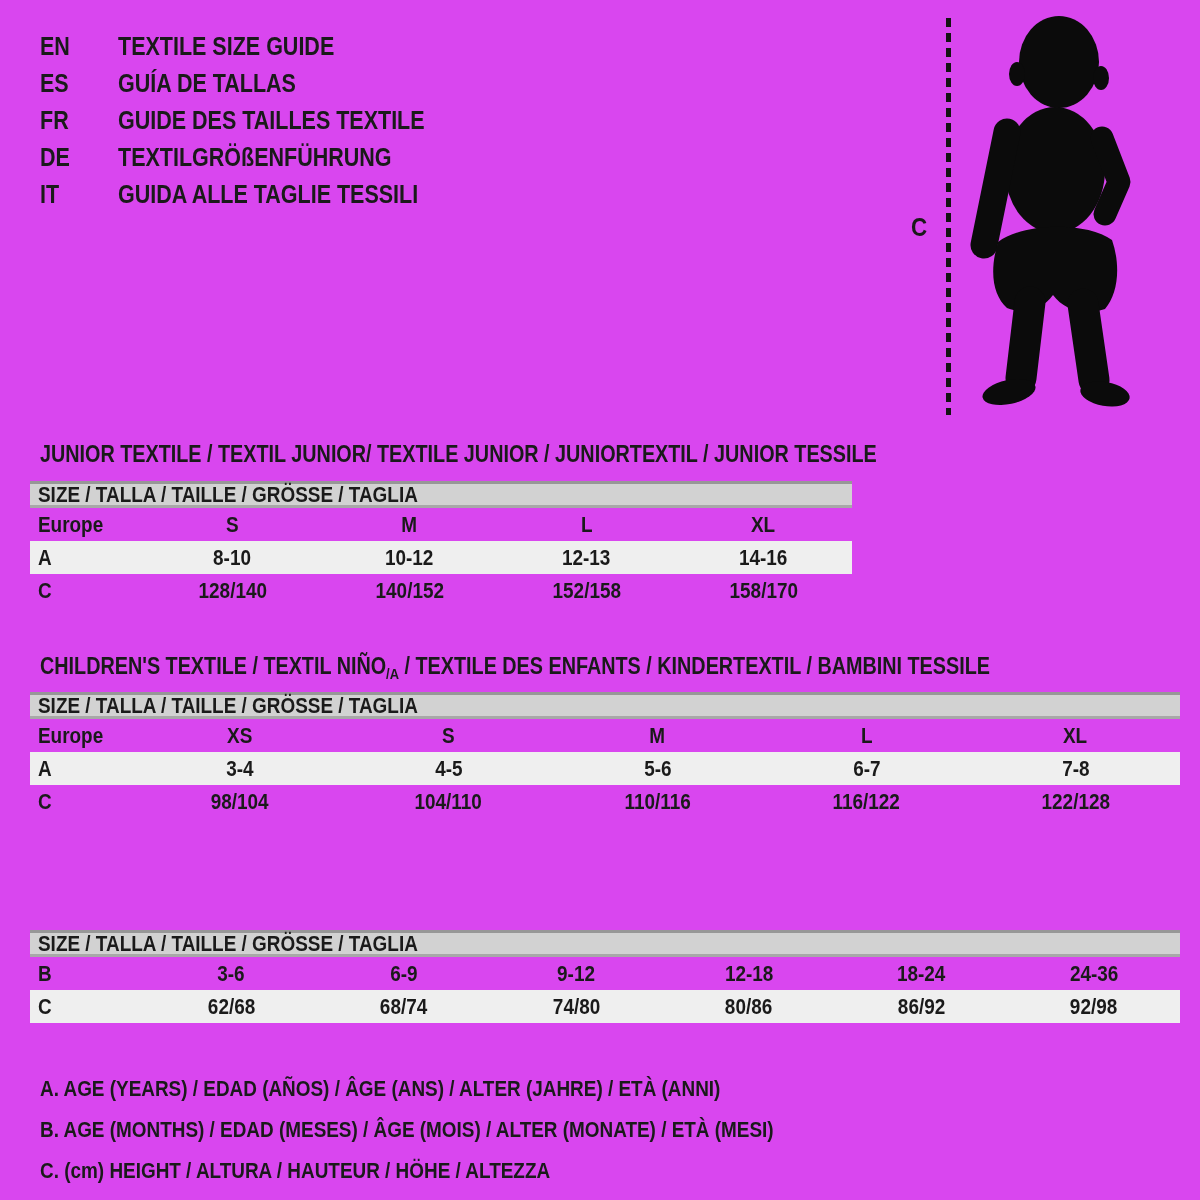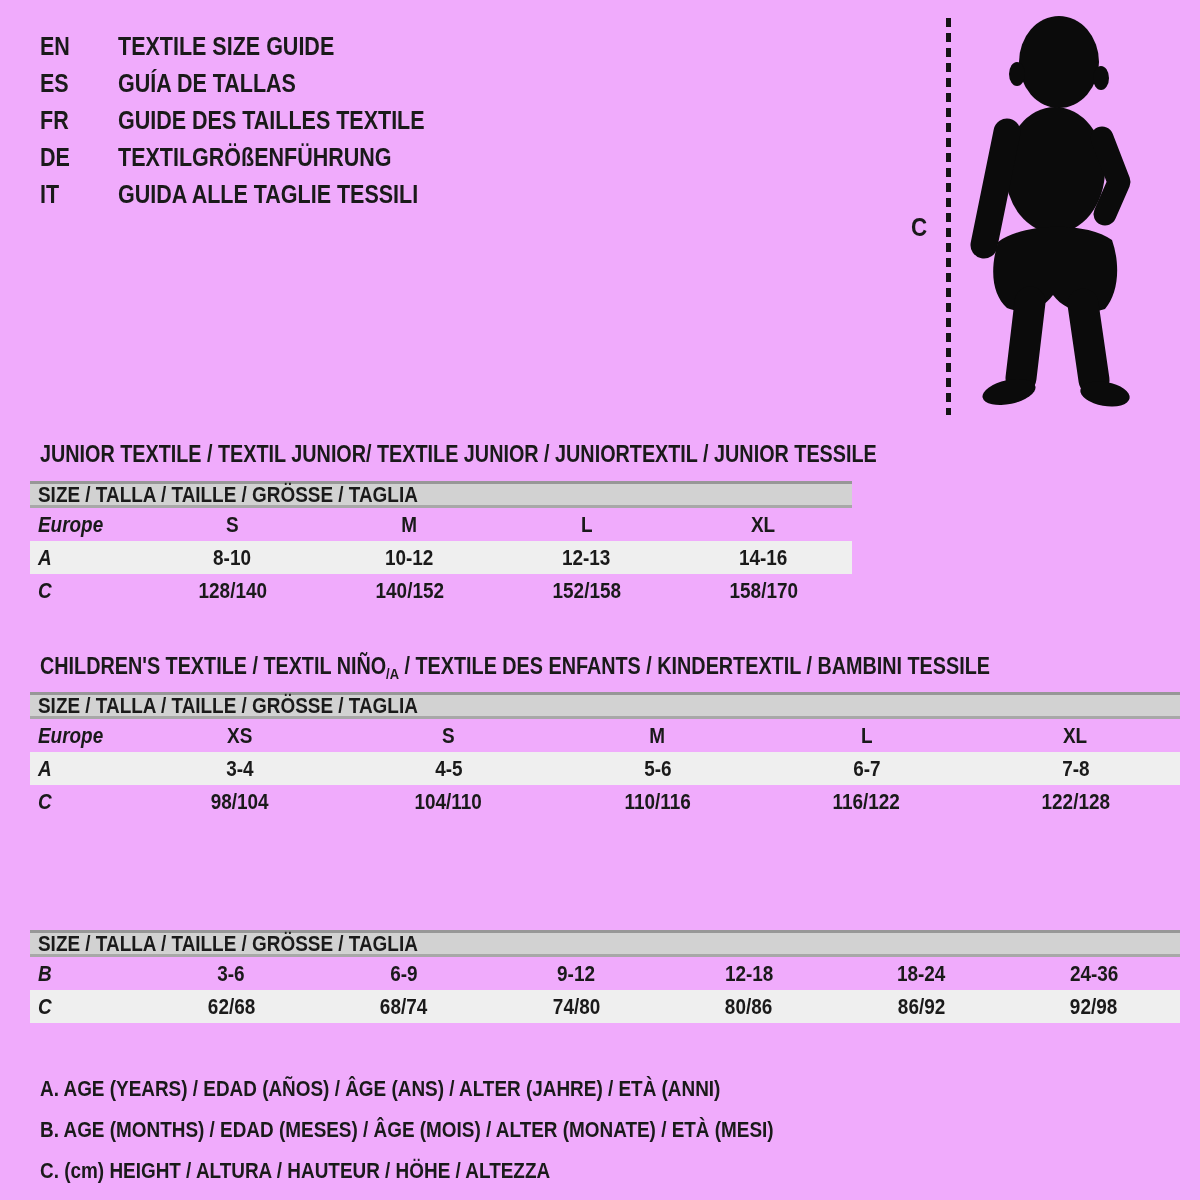--- a/index.html
+++ b/index.html
@@ -2,21 +2,21 @@
 <html><head>
 <meta charset="utf-8">
 <style>
   * { margin:0; padding:0; box-sizing:border-box; }
   html,body { background:#ffffff; }
   body {
     width:1200px; height:1200px;
     font-family:"Liberation Sans", sans-serif;
     color:#1a1a1a;
   }
-  .sheet { position:relative; width:1200px; height:1200px; background:#f0abfc; overflow:hidden; }
+  .sheet { position:relative; width:1200px; height:1200px; background:#d946ef; overflow:hidden; }
 
   
   .cond   { display:inline-block; transform:scaleX(0.86); transform-origin:0 50%; white-space:nowrap; }
   .cond-c { display:inline-block; transform:scaleX(0.86); transform-origin:50% 50%; white-space:nowrap; }
 
   
   .langs { position:absolute; left:40px; top:28px; }
   .lang-row { display:flex; align-items:center; height:37px; }
   .lang-code { width:78px; font-weight:700; font-size:25px; }
   .lang-label { font-weight:700; font-size:25px; }
@@ -36,21 +36,21 @@
   
   .table { position:absolute; left:30px; }
   .size-bar {
     height:27px; background:#d2d2d2;
     border-top:3px solid #979797; border-bottom:3px solid #a8a8a8;
     display:flex; align-items:center; padding-left:8px;
     font-weight:700; font-size:22px;
   }
   .trow { display:flex; align-items:center; height:33px; font-weight:700; font-size:22px; }
   .trow.shaded { background:#efefef; }
-  .cell-label { padding-left:8px;font-style:italic; }
+  .cell-label { padding-left:8px; }
   .jr .cell-label { width:114px; }
   .ch .cell-label { width:105px; }
   .bb .cell-label { width:115px; }
   .cell { flex:1; text-align:center; }
 
   
   .legend { position:absolute; left:40px; top:1068px; }
   .legend-line { display:flex; align-items:center; height:41px; font-weight:700; font-size:22px; }
 </style>
 </head>

